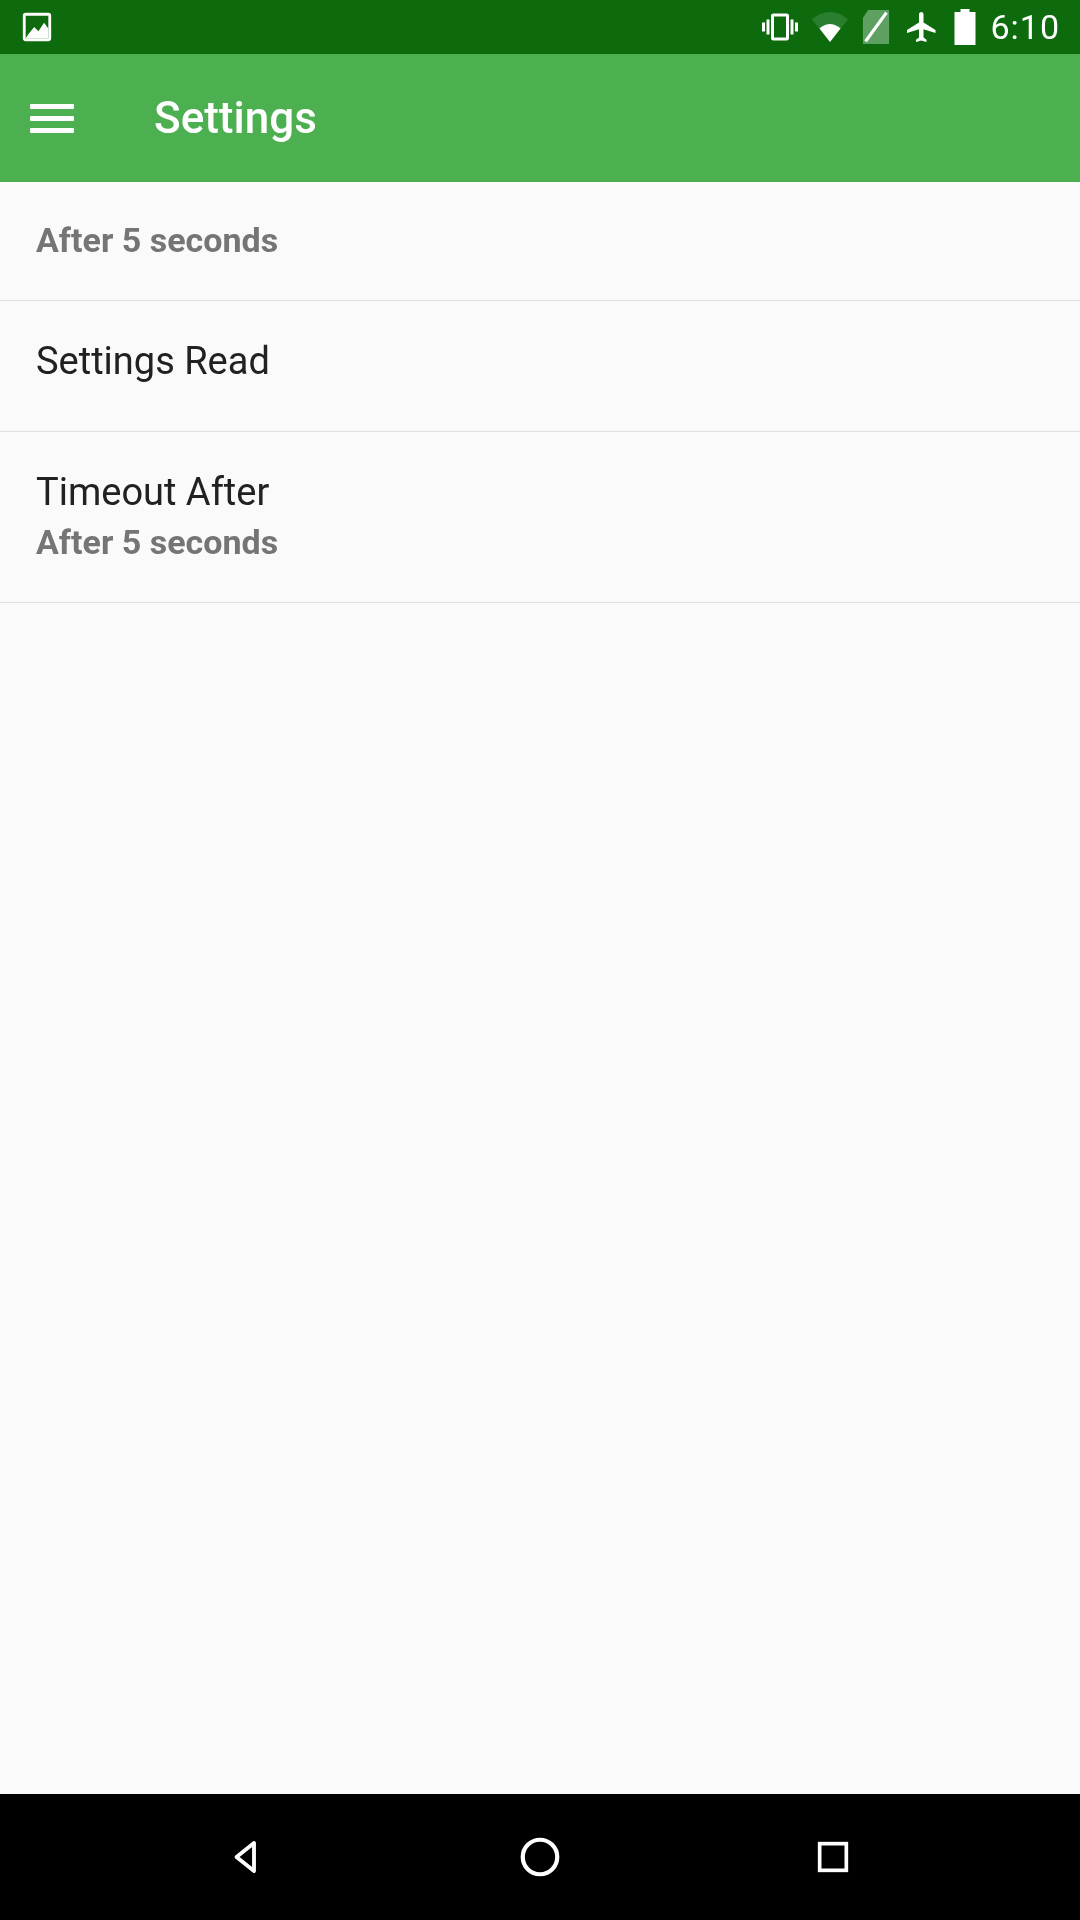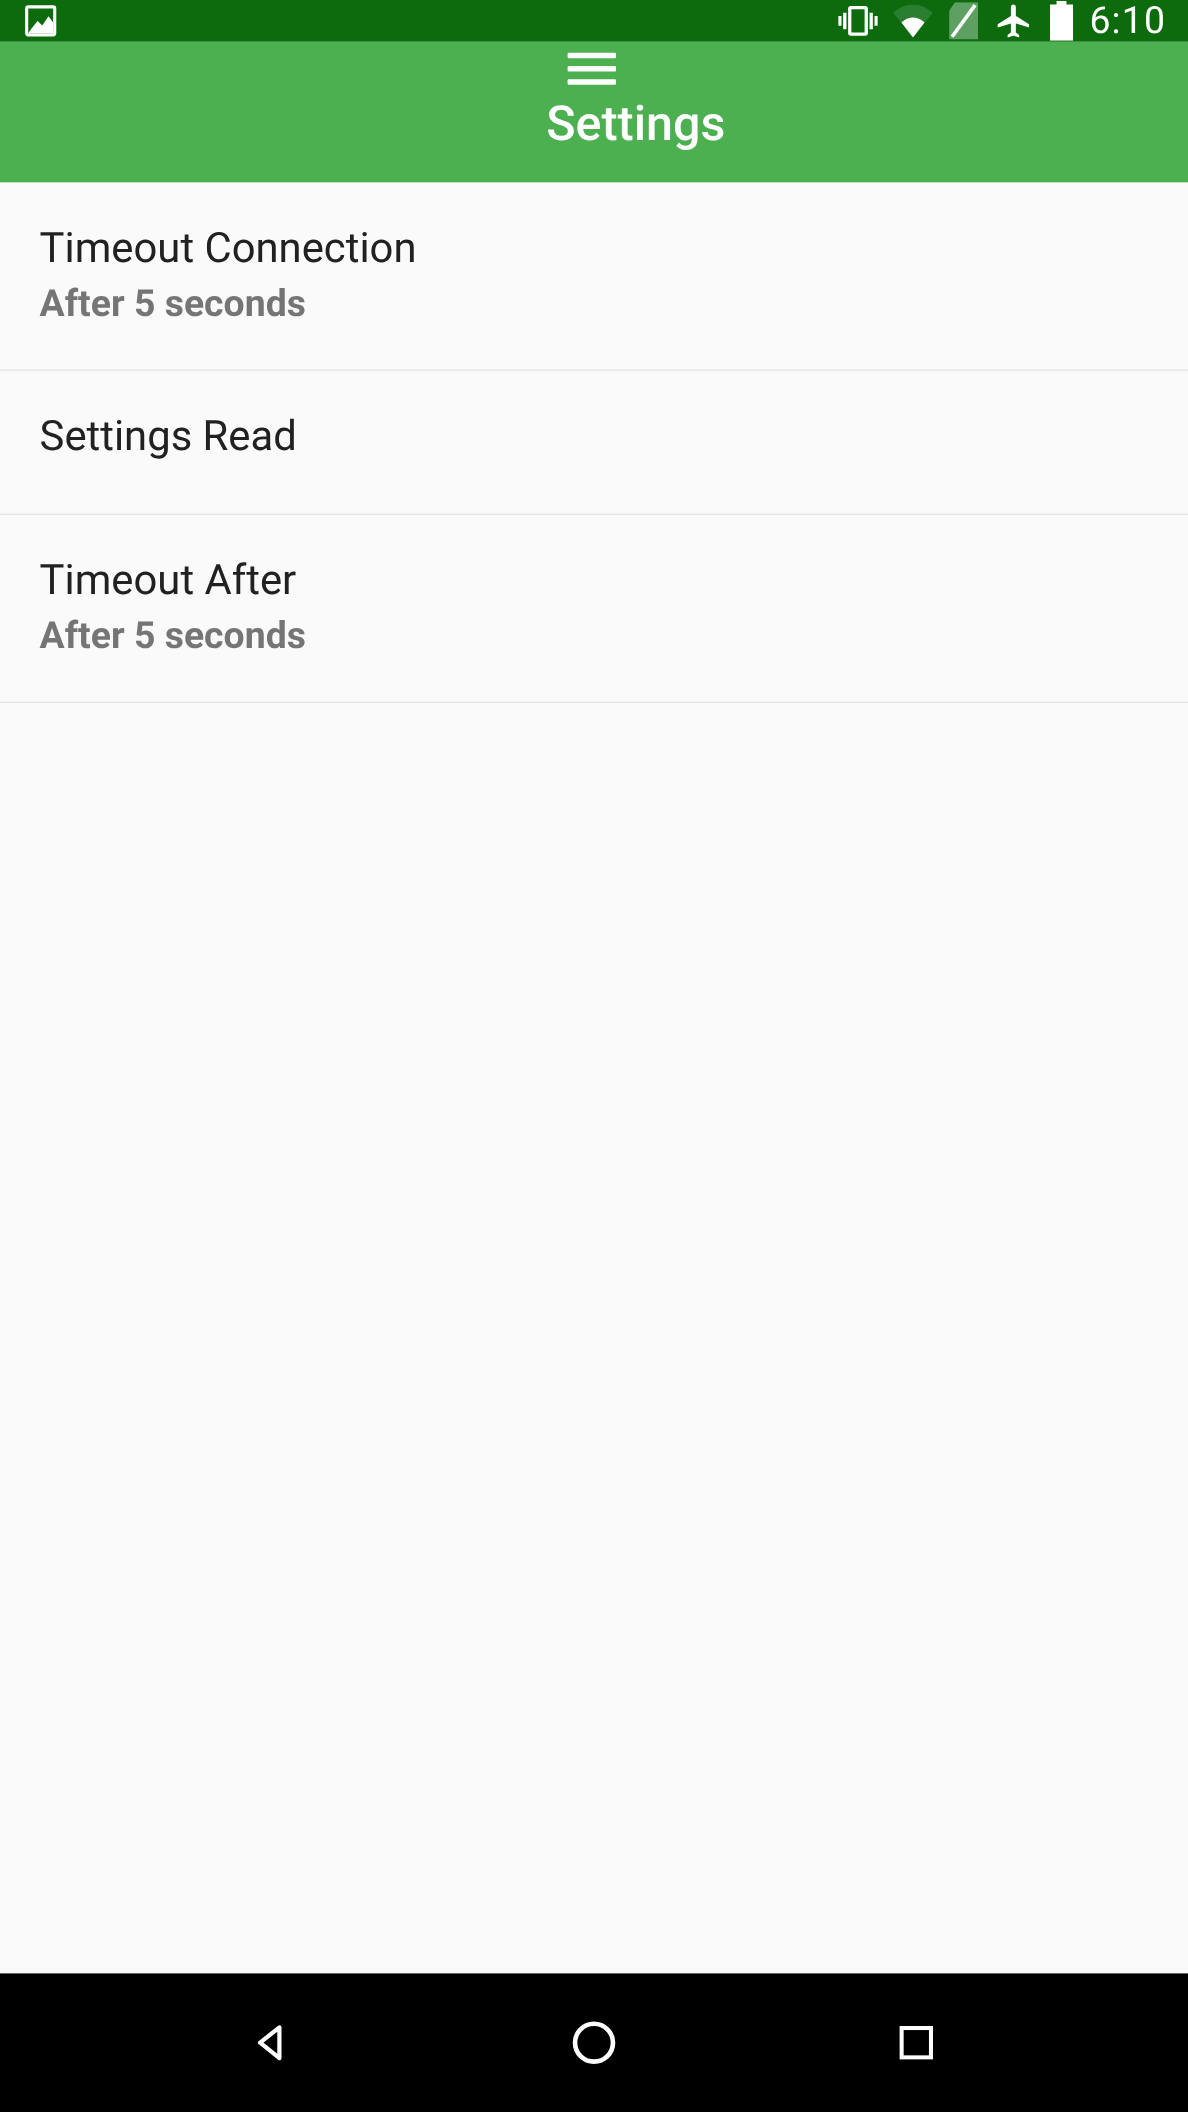--- a/index.html
+++ b/index.html
@@ -10,21 +10,21 @@
     body {
       width: 1080px;
       height: 1920px;
       font-family: Roboto, -apple-system, BlinkMacSystemFont, "Segoe UI", Helvetica, Arial, sans-serif;
       background: #fafafa;
       display: flex;
       flex-direction: column;
       overflow: hidden;
     }
     .status-bar {
-      height: 38px;
+      height: 54px;
       background: #0d6b0d;
       display: flex;
       align-items: center;
       padding: 0 20px;
       color: #ffffff;
     }
     .status-left {
       display: flex;
       align-items: center;
     }
@@ -38,21 +38,20 @@
       font-size: 34px;
       font-weight: 400;
       letter-spacing: 1px;
     }
     .app-bar {
       height: 128px;
       background: #4caf50;
       display: flex;
       align-items: center;
       padding: 0 30px;
-      flex-direction: column;
     }
     .menu-icon {
       width: 48px;
       height: 48px;
       display: flex;
       flex-direction: column;
       justify-content: center;
       gap: 7px;
       cursor: pointer;
     }
@@ -157,21 +156,20 @@
   <div class="menu-icon">
     <div class="bar"></div>
     <div class="bar"></div>
     <div class="bar"></div>
   </div>
   <div class="app-title">Settings</div>
 </div>
 
 <div class="content">
   <div class="list-item">
-    <div class="item-title">Timeout Connection</div>
     <div class="item-subtitle">After 5 seconds</div>
   </div>
   <div class="list-item">
     <div class="item-title">Settings Read</div>
   </div>
   <div class="list-item">
     <div class="item-title">Timeout After</div>
     <div class="item-subtitle">After 5 seconds</div>
   </div>
 </div>

